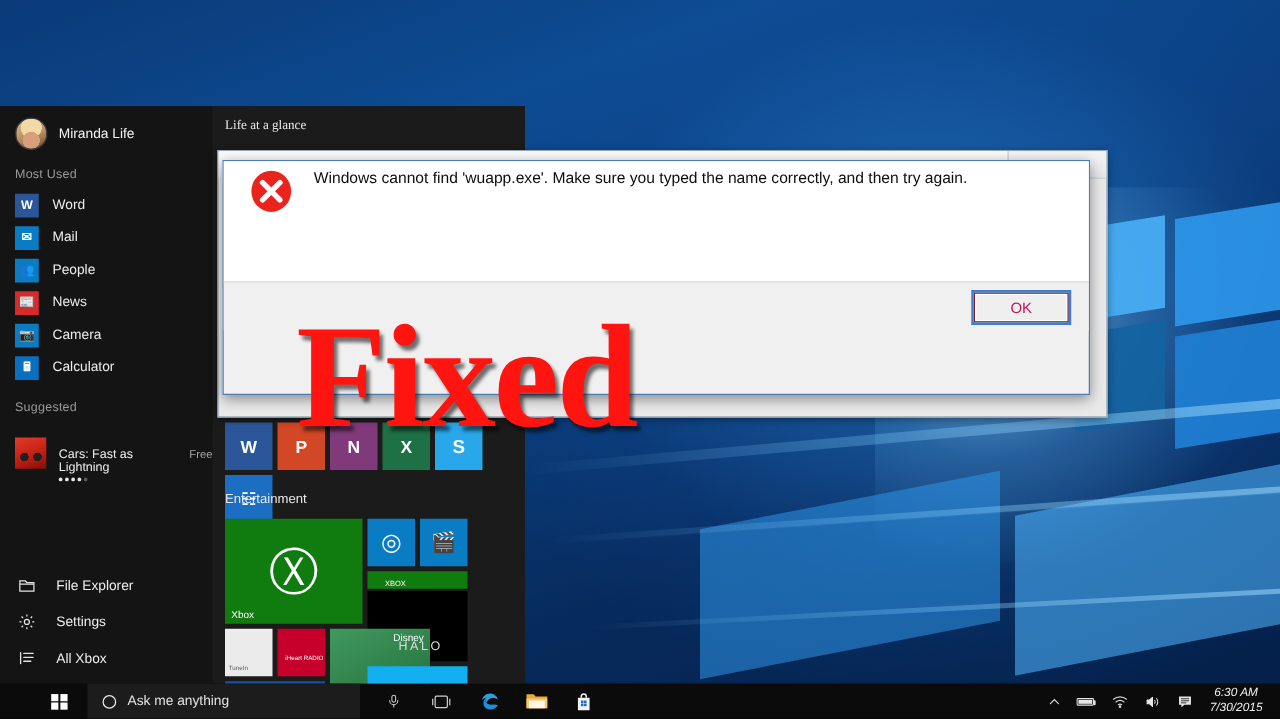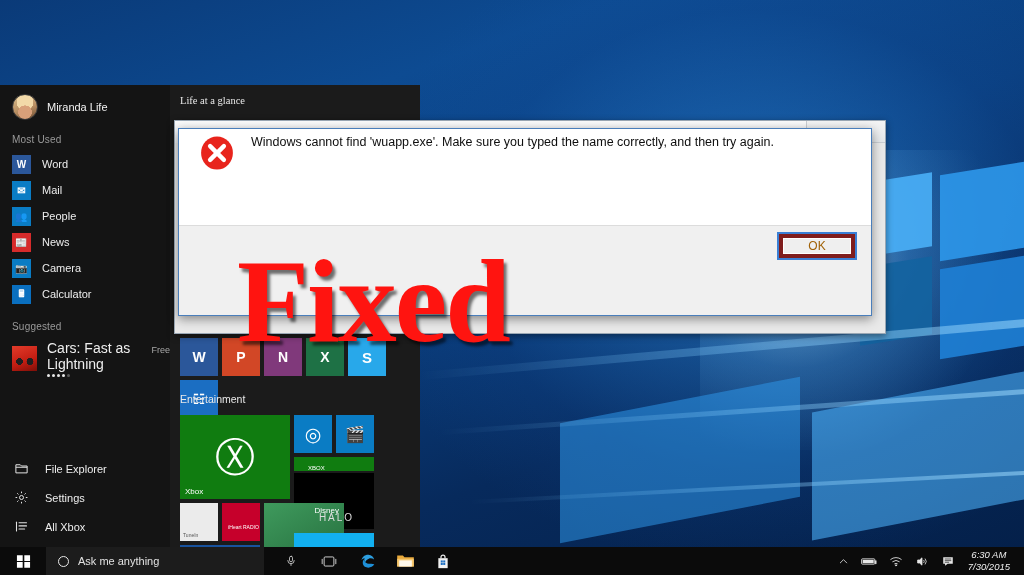--- a/index.html
+++ b/index.html
@@ -63,21 +63,21 @@
   .sugg-row { display: flex; align-items: center; gap: 10px; padding: 2px 0 2px 12px; }
   .sugg-thumb {
     width: 25px; height: 25px; flex: none;
     background:
       radial-gradient(circle at 30% 62%, #202020 0 14%, rgba(0,0,0,0) 15%),
       radial-gradient(circle at 72% 62%, #202020 0 14%, rgba(0,0,0,0) 15%),
       linear-gradient(160deg, #e23b2a 0%, #c21d12 60%, #7d0f08 100%);
   }
   .sugg-text { display: flex; flex-direction: column; gap: 2px; }
   .sugg-line1 { display: flex; align-items: baseline; gap: 10px; }
-  .sugg-name { font-size: 14px; color: #eee; }
+  .sugg-name { font-size: 10px; color: #eee; margin-top: 18px; }
   .sugg-free { font-size: 9px; color: #a8a8a8; }
   .stars { display: flex; gap: 2px; }
   .star { width: 3px; height: 3px; border-radius: 50%; background: #e8e8e8; }
   .star.off { background: #5a5a5a; }
 
   #sm-bottom { position: absolute; left: 0; bottom: 6px; width: 170px; }
   .bot-row { display: flex; align-items: center; gap: 16px; padding: 7px 0 7px 14px; }
   .bot-label { font-size: 11px; color: #ededed; }
   .bot-ico { width: 15px; height: 15px; flex: none; color: #e3e3e3; }
 
@@ -120,39 +120,39 @@
     justify-content: center; color: #222; font-size: 17px; line-height: 1;
   }
   .dlg-body { background: #fff; display: flex; padding: 4px 16px 16px 16px; height: 96px; }
   .dlg-body-ico { width: 36px; height: 36px; flex: none; margin: 2px 16px 0 4px; }
   .dlg-msg { font-size: 12.5px; color: #0d0d0d; line-height: 1.5; max-width: 600px; }
   .dlg-foot {
     height: 40px; background: #f0f0f0; border-top: 1px solid #dcdcdc;
     display: flex; align-items: center; justify-content: flex-end; padding-right: 16px;
   }
   .dlg-ok {
-    width: 76px; height: 24px; background: #efefef; color: #a16207; font-size: 12px;
-    border: 4px solid #7f1d1d; outline: 2px solid #3a7fd5; outline-offset: 0px;
+    width: 76px; height: 24px; background: #efefef; color: #be185d; font-size: 12px;
+    border: 1px solid #7f1d1d; outline: 2px solid #3a7fd5; outline-offset: 0px;
     display: flex; align-items: center; justify-content: center;
     box-shadow: inset 0 0 0 1px #fff;
   }
 
   
   #fixed-overlay {
     position: absolute; left: 237px; top: 243px;
     font-family: "Liberation Serif", serif; font-weight: bold; font-style: normal;
     font-size: 118px; line-height: 1; color: #ff1410;
     text-shadow: 3px 4px 3px rgba(0,0,0,.55);
     letter-spacing: -2px; z-index: 40; pointer-events: none;
   }
 
   
   #taskbar {
     position: absolute; left: 0; bottom: 0; width: 1024px; height: 28px;
-    background: #0b0b0b; display: flex; 
+    background: #0b0b0b; display: flex;  padding-left: 24px;
   }
   #start-btn { width: 46px; height: 28px; display: flex; align-items: center; justify-content: center; }
   #search-box {
     width: 218px; height: 28px; background: #1c1c1c; display: flex; align-items: center; gap: 9px; padding-left: 12px;
   }
   .cortana-ring { width: 11px; height: 11px; border: 1.6px solid #e9e9e9; border-radius: 50%; flex: none; }
   #search-ph { font-size: 11px; color: #e2e2e2; }
   .tb-icons { display: flex; align-items: center; gap: 4px; padding-left: 10px; }
   .tb-ico { width: 34px; height: 28px; display: flex; align-items: center; justify-content: center; }
   #tray { margin-left: auto; display: flex; align-items: center; gap: 2px; padding-right: 6px; }

